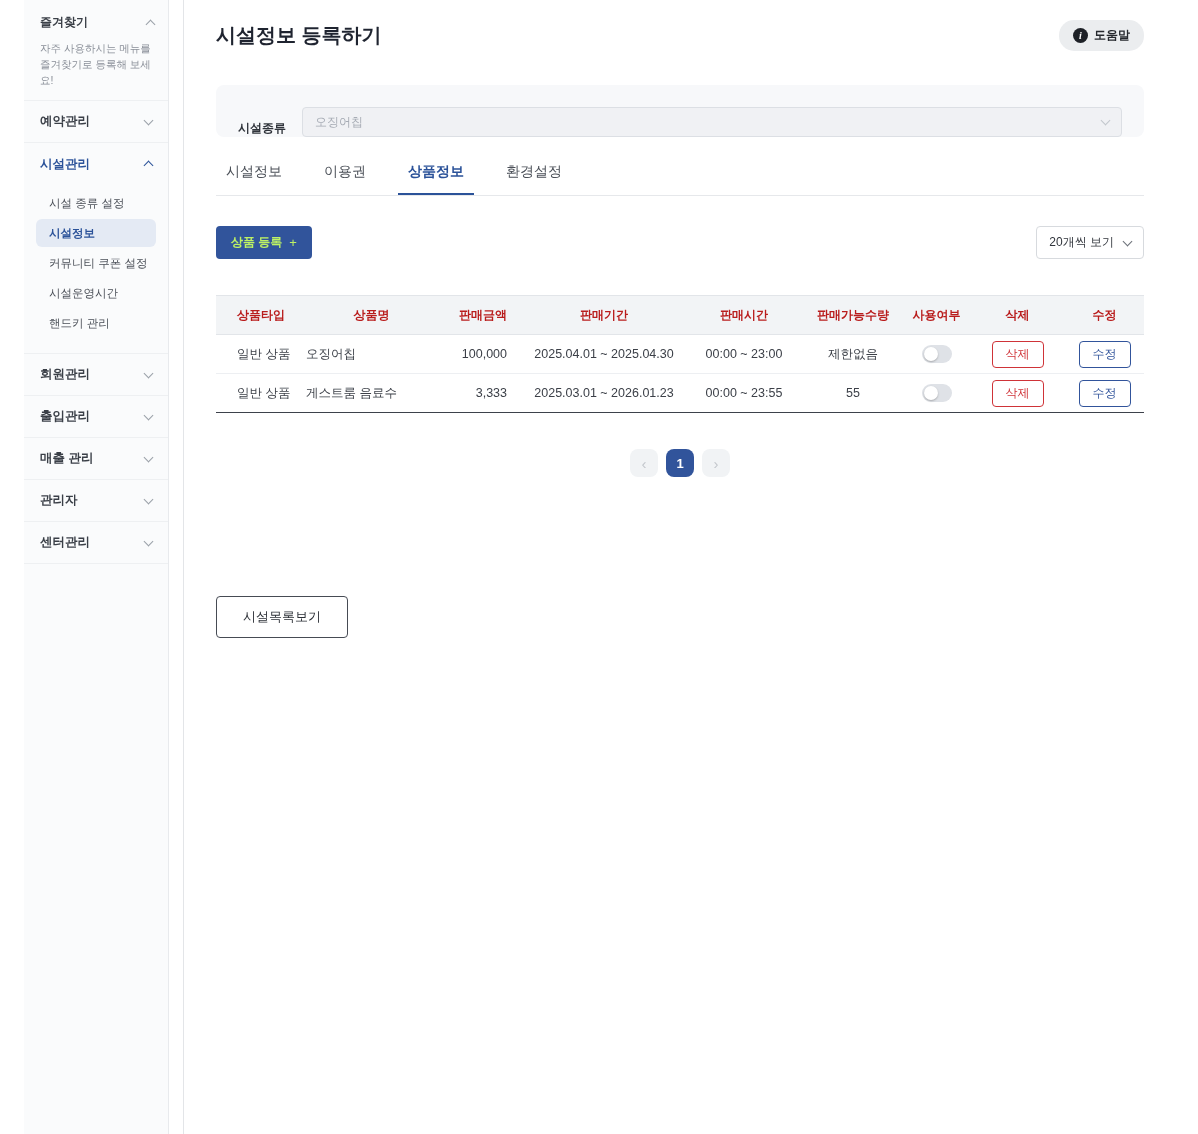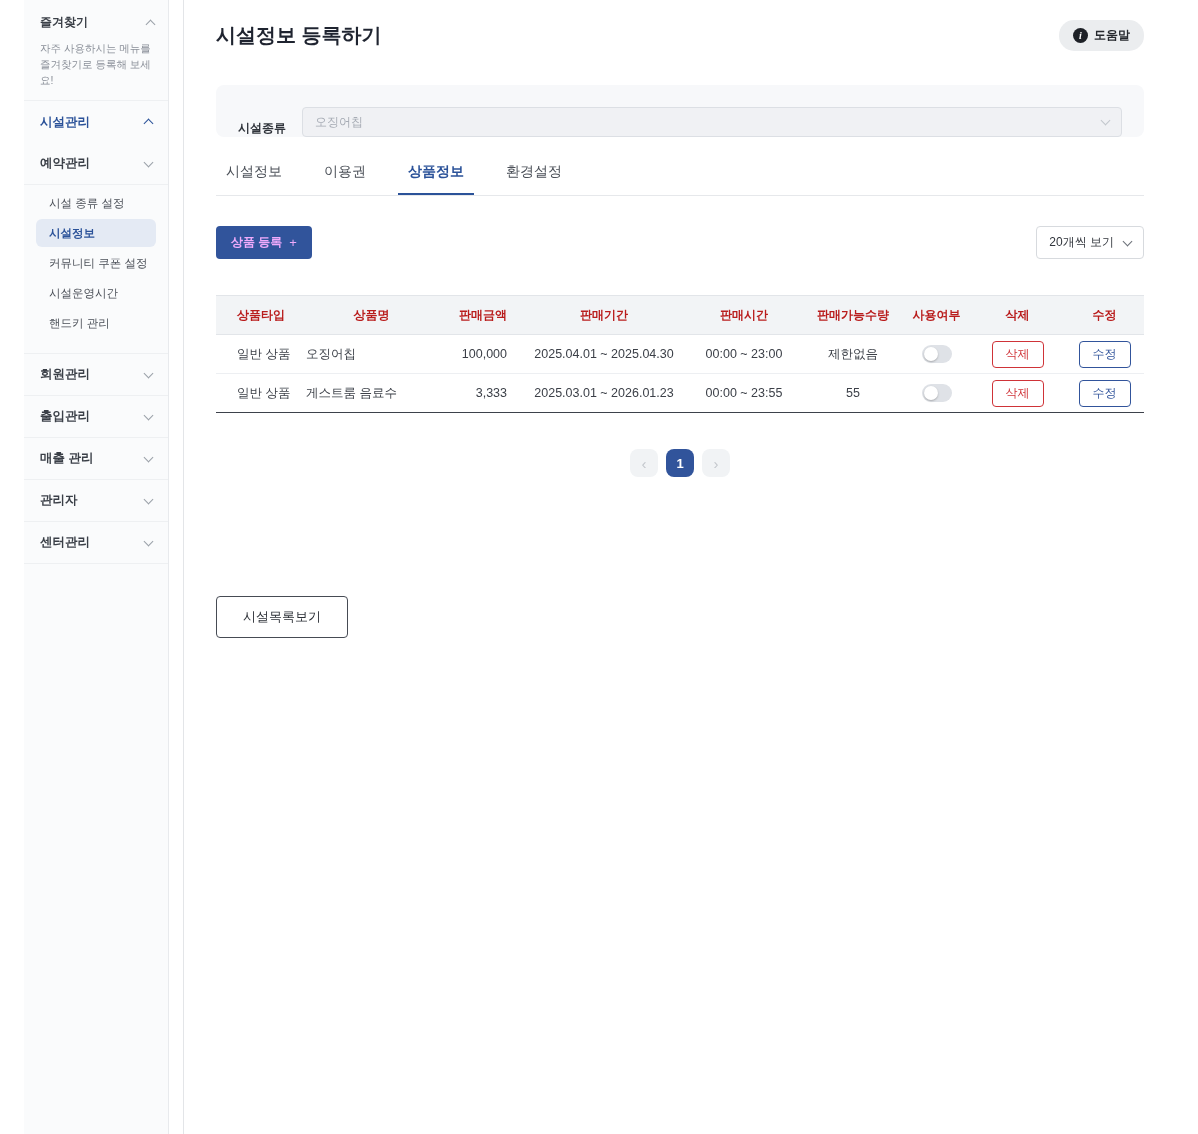--- a/index.html
+++ b/index.html
@@ -32,21 +32,21 @@
   .filter-card { margin-top:34px; height:52px; background:#f7f8fa; border-radius:8px; display:flex; align-items:flex-end; padding:0 22px; gap:16px; }
   .filter-label { font-size:12px; font-weight:700; color:#30343b; white-space:nowrap; }
   .filter-select { flex:1; height:30px; background:#f0f1f4; border:1px solid #dcdfe4; border-radius:4px; display:flex; align-items:center; padding:0 12px; font-size:12px; color:#a7acb5; cursor:default; }
   .filter-select .chev { margin-left:auto; border-color:#c2c6cc; }
 
   .tabs { margin-top:26px; display:flex; border-bottom:1px solid #e6e8eb; }
   .tab { padding:0 10px 12px 10px; margin-right:22px; font-size:14px; color:#4a4f57; cursor:pointer; border-bottom:2px solid transparent; }
   .tab.active { color:#2b5299; font-weight:700; border-bottom-color:#2b5299; }
 
   .toolbar { margin-top:30px; display:flex; justify-content:space-between; align-items:center; }
-  .add-btn { background:#31549b; color:#f0abfc; border:none; border-radius:4px; padding:8px 15px; font-size:12px; font-weight:600; display:flex; align-items:center; gap:7px; cursor:pointer; }
+  .add-btn { background:#31549b; color:#bef264; border:none; border-radius:4px; padding:8px 15px; font-size:12px; font-weight:600; display:flex; align-items:center; gap:7px; cursor:pointer; }
   .add-btn .plus { font-size:13px; font-weight:400; }
   .page-size { display:flex; align-items:center; gap:10px; border:1px solid #d7dade; border-radius:4px; padding:7px 12px; font-size:12px; color:#30343b; background:#fff; cursor:pointer; }
   .page-size .chev { border-color:#6b7078; }
 
   table { margin-top:36px; width:100%; border-collapse:collapse; table-layout:fixed; }
   thead th { background:#f2f4f6; height:39px; font-size:12px; font-weight:700; color:#b91c1c; border-top:1px solid #e2e5e9; border-bottom:1px solid #e2e5e9; text-align:center; }
   tbody td { height:39px; font-size:12.5px; color:#3c4048; border-bottom:1px solid #edeff2; text-align:center; background:#fff; }
   tbody tr:last-child td { border-bottom:1px solid #3d424b; }
   .col-left { text-align:left; padding-left:21px; }
   .col-left2 { text-align:left; padding-left:8px; }
@@ -71,28 +71,28 @@
 
   <aside class="sidebar">
     <div class="fav-section">
       <div class="fav-header">
         <span class="fav-title">즐겨찾기</span>
         <span class="chev up"></span>
       </div>
       <div class="fav-hint">자주 사용하시는 메뉴를 즐겨찾기로 등록해 보세요!</div>
     </div>
 
+    <div class="menu-item">
+      <span>예약관리</span>
+      <span class="chev"></span>
+    </div>
+
     <div class="menu-item open">
       <span>시설관리</span>
       <span class="chev up blue"></span>
-    </div>
-
-    <div class="menu-item">
-      <span>예약관리</span>
-      <span class="chev"></span>
     </div>
     <div class="submenu">
       <div class="submenu-item">시설 종류 설정</div>
       <div class="submenu-item active">시설정보</div>
       <div class="submenu-item">커뮤니티 쿠폰 설정</div>
       <div class="submenu-item">시설운영시간</div>
       <div class="submenu-item">핸드키 관리</div>
     </div>
 
     <div class="menu-item">

